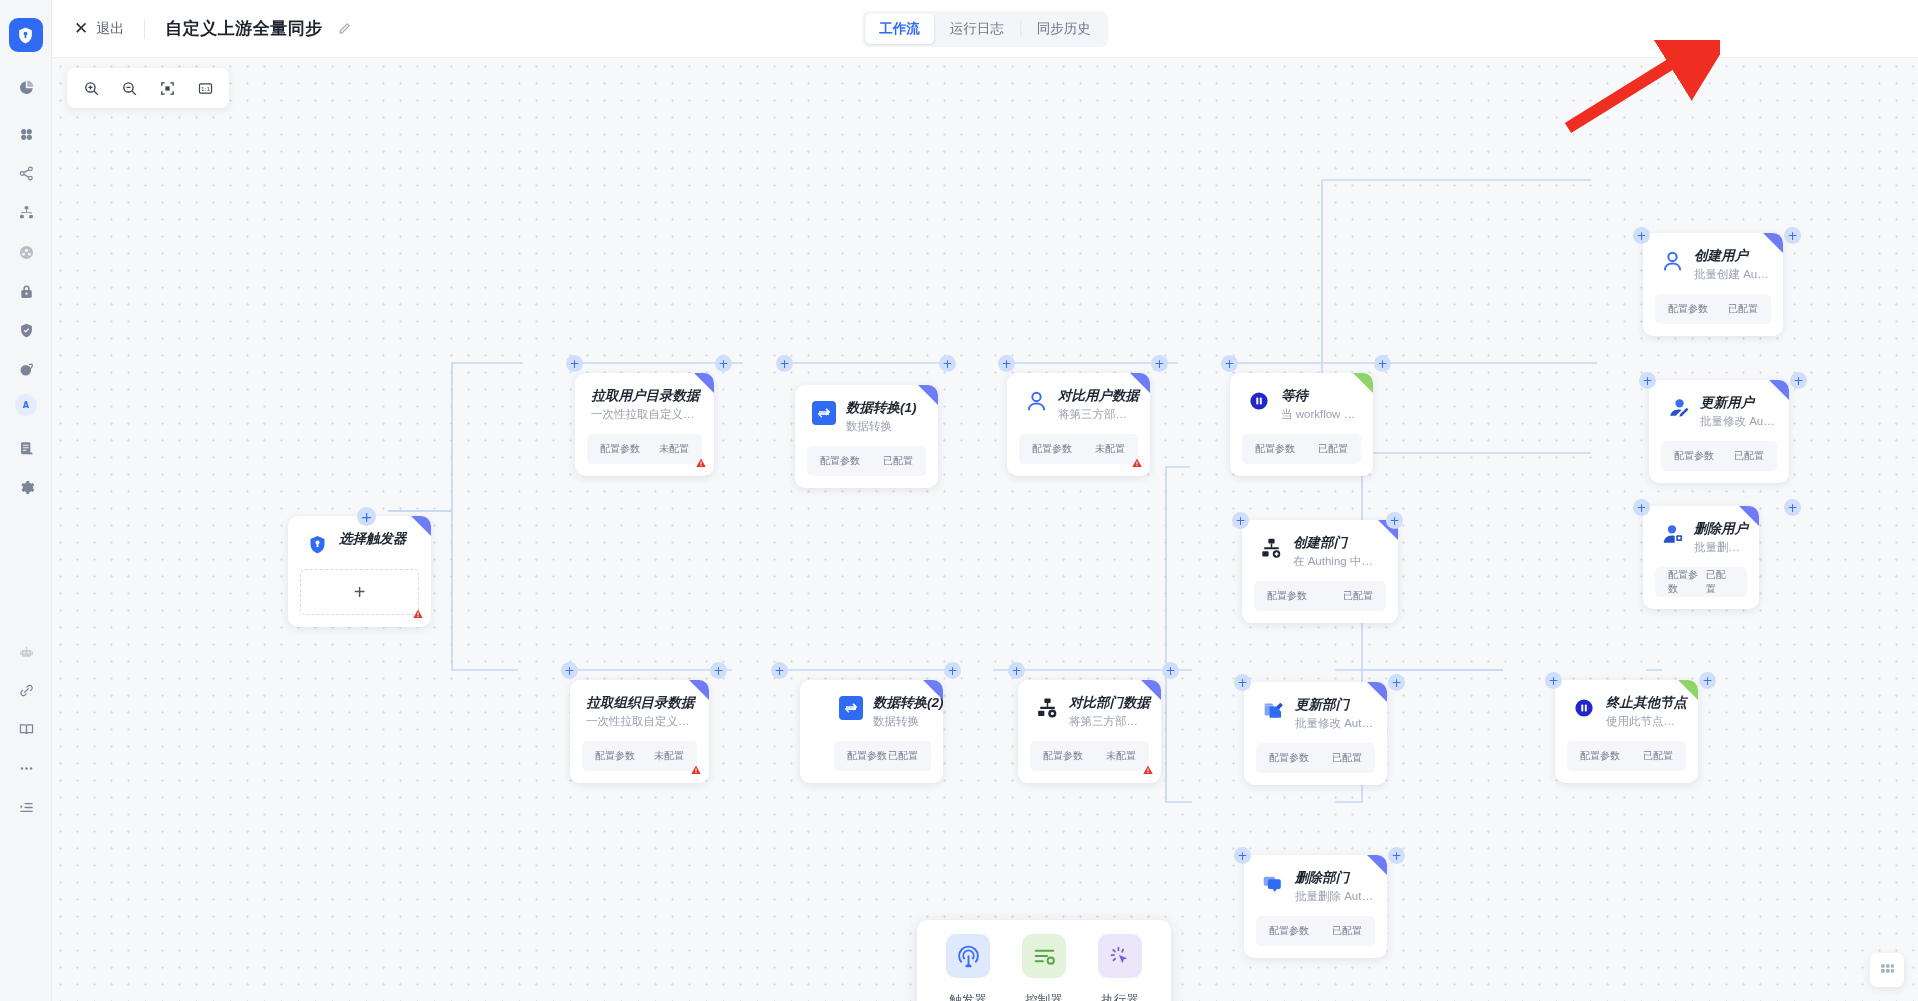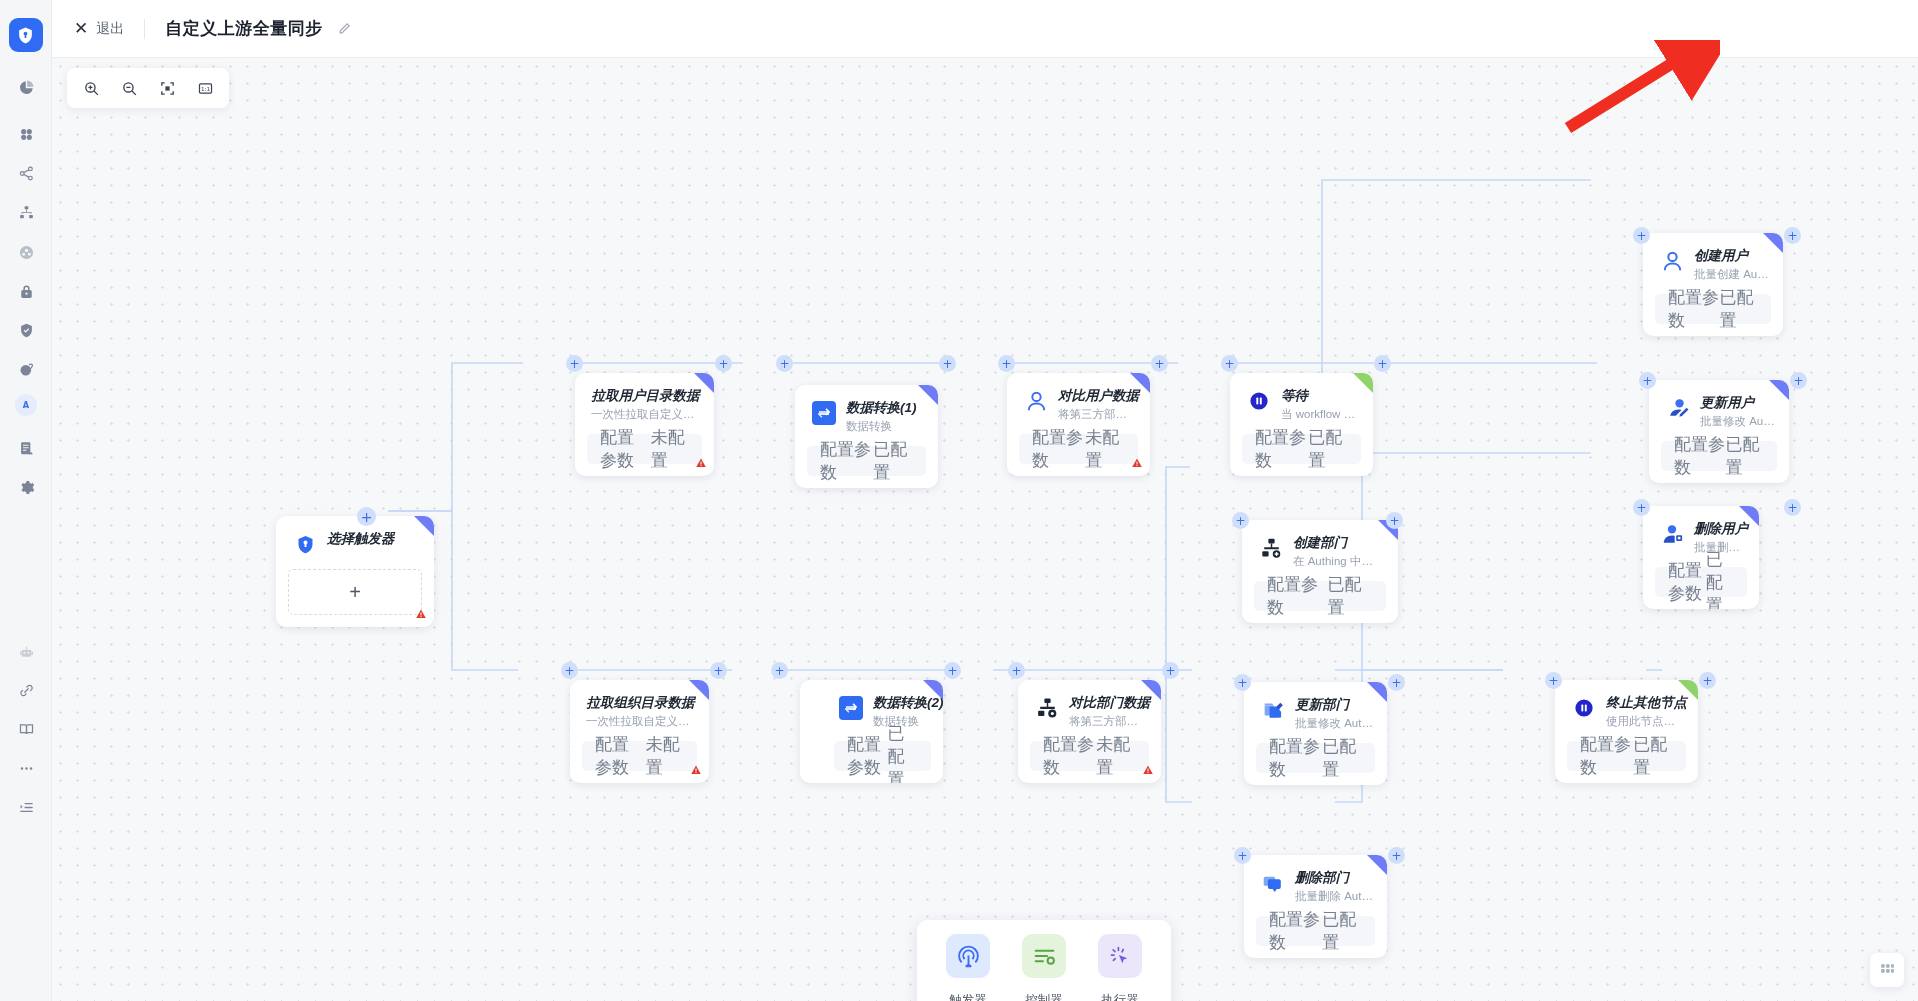--- a/index.html
+++ b/index.html
@@ -109,21 +109,21 @@
   .node-txt { min-width: 0; flex: 1; }
   .node-title { font-size: 13.5px; font-weight: 700; color: #1f2733; line-height: 17px;
     white-space: nowrap; font-style: italic; }
   .node-sub { font-size: 11.5px; color: #98a1b0; line-height: 16px; margin-top: 2px;
     white-space: nowrap; overflow: hidden; text-overflow: ellipsis; }
   .node.center .node-hd { justify-content: center; }
   .node.center .node-txt { flex: 0 1 auto; text-align: center; }
   .node-foot {
     margin-top: 12px; background: #f4f6f9; border-radius: 5px; height: 30px;
     display: flex; align-items: center; justify-content: space-between;
-    padding: 0 13px; font-size: 17px; color: #77808f;
+    padding: 0 13px; font-size: 10px; color: #77808f;
   }
   .corner { position: absolute; right: 0; top: 0; width: 0; height: 0;
     border-top: 20px solid #6f7cf7; border-left: 20px solid transparent; }
   .corner.green { border-top-color: #8fd36b; }
   .warn { position: absolute; right: 7px; bottom: 5px; color: #e03a2f; font-size: 11px; line-height: 1; }
   
   .trigger-box {
     margin-top: 12px; height: 46px; border: 1px dashed #d6dbe4; border-radius: 5px;
     display: flex; align-items: center; justify-content: center;
     color: #4c5665; font-size: 20px; font-weight: 300;
@@ -286,20 +286,26 @@
       <span>退出</span>
     </div>
     <div class="vdiv"></div>
     <div class="doc-title">自定义上游全量同步</div>
     <div class="edit-ic">
       <svg width="15" height="15" viewBox="0 0 24 24" fill="none" stroke="currentColor" stroke-width="1.7">
           <path d="M16.5 4.5l3 3L8 19H5v-3L16.5 4.5z"></path>
         </svg>
     </div>
 
+    <div class="seg">
+      <div class="seg-item on">工作流</div>
+      <div class="seg-item">运行日志</div>
+      <div class="seg-sep"></div>
+      <div class="seg-item">同步历史</div>
+    </div>
 
   </div>
 
   <div class="canvas">
 
     <div class="zoombar">
       <div class="zb">
         <svg width="17" height="17" viewBox="0 0 24 24" fill="none" stroke="currentColor" stroke-width="1.9">
             <circle cx="10.5" cy="10.5" r="6.5"></circle>
             <path d="M15.5 15.5L21 21M10.5 7.6v5.8M7.6 10.5h5.8"></path>
@@ -381,21 +387,21 @@
         <div class="hdl" style="left: 956px; top: 604px;">+</div>
         <div class="hdl" style="left: 1110px; top: 604px;">+</div>
         <div class="hdl" style="left: 1182px; top: 616px;">+</div>
         <div class="hdl" style="left: 1336px; top: 616px;">+</div>
         <div class="hdl" style="left: 1493px; top: 614px;">+</div>
         <div class="hdl" style="left: 1647px; top: 614px;">+</div>
         <div class="hdl" style="left: 1182px; top: 789px;">+</div>
         <div class="hdl" style="left: 1336px; top: 789px;">+</div>
       </div>
     <div id="nodes">
-        <div class="node" style="left: 224px; top: 458px; width: 158px;">
+        <div class="node" style="left: 236px; top: 458px; width: 143px;">
           <div class="corner"></div>
           <div class="node-hd">
             <div class="node-ic">
               <svg width="21" height="21" viewBox="0 0 24 24">
                 <path d="M12 2.3l8 3.3v6c0 4.9-3.4 9.1-8 10.3-4.6-1.2-8-5.4-8-10.3v-6l8-3.3z" fill="#2f6bf3"></path>
                 <path d="M12 7.4c1.3 0 2.3 1 2.3 2.3 0 .9-.5 1.6-1.2 2v3.2h-2.2v-3.2c-.7-.4-1.2-1.1-1.2-2 0-1.3 1-2.3 2.3-2.3z" fill="#fff"></path>
               </svg>
             </div>
             <div class="node-txt">
               <div class="node-title">选择触发器</div>

